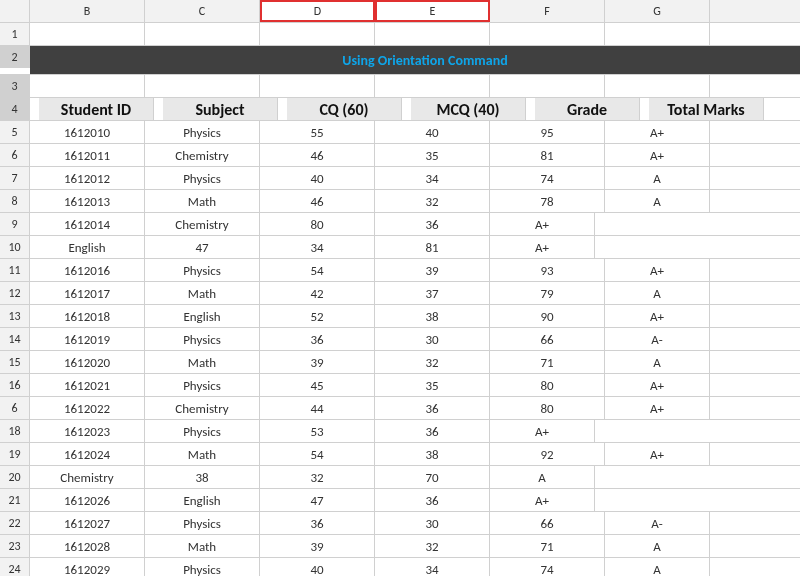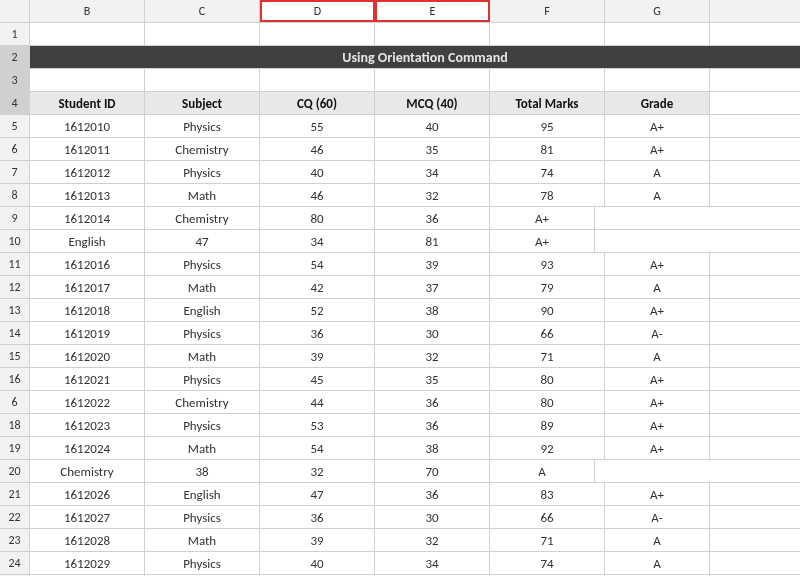--- a/index.html
+++ b/index.html
@@ -94,36 +94,37 @@
       background: #fff;
     }
 
     .cell.empty {
       background: #fff;
     }
 
     
     .title-cell {
       background: #404040;
-      color: #e5e5e5;
+      color: #0ea5e9;
       font-size: 14px;
       font-weight: bold;
       display: flex;
       align-items: center;
       justify-content: center;
-      height: 22px;
+      height: 28px;
       padding-left: 20px;
     }
 
     
     .header-cell {
       background: #e8e8e8;
       font-weight: bold;
-      font-size: 13px;
+      font-size: 16px;
       color: #111;
+      margin-left: 9px;
     }
 
     .col-a { width: 30px; min-width: 30px; }
     .col-b { width: 115px; min-width: 115px; }
     .col-c { width: 115px; min-width: 115px; }
     .col-d { width: 115px; min-width: 115px; }
     .col-e { width: 115px; min-width: 115px; }
     .col-f { width: 115px; min-width: 115px; }
     .col-g { width: 105px; min-width: 105px; }
   </style>
@@ -176,22 +177,22 @@
         <div class="cell col-e empty"></div>
         <div class="cell col-f empty"></div>
         <div class="cell col-g empty"></div>
       </div>
       <div class="grid-row">
         <div class="row-num highlighted">4</div>
         <div class="cell col-b header-cell">Student ID</div>
         <div class="cell col-c header-cell">Subject</div>
         <div class="cell col-d header-cell">CQ (60)</div>
         <div class="cell col-e header-cell">MCQ (40)</div>
+        <div class="cell col-g header-cell">Grade</div>
         <div class="cell col-f header-cell">Total Marks</div>
-        <div class="cell col-g header-cell">Grade</div>
       </div>
       <div class="grid-row">
         <div class="row-num">5</div>
         <div class="cell col-b">1612010</div>
         <div class="cell col-c">Physics</div>
         <div class="cell col-d">55</div>
         <div class="cell col-e">40</div>
         <div class="cell col-f">95</div>
         <div class="cell col-g">A+</div>
       </div>
@@ -300,21 +301,20 @@
         <div class="cell col-e">36</div>
         <div class="cell col-f">80</div>
         <div class="cell col-g">A+</div>
       </div>
       <div class="grid-row">
         <div class="row-num">18</div>
         <div class="cell col-b">1612023</div>
         <div class="cell col-c">Physics</div>
         <div class="cell col-d">53</div>
         <div class="cell col-e">36</div>
-        <div class="cell col-f">89</div>
         <div class="cell col-g">A+</div>
       </div>
       <div class="grid-row">
         <div class="row-num">19</div>
         <div class="cell col-b">1612024</div>
         <div class="cell col-c">Math</div>
         <div class="cell col-d">54</div>
         <div class="cell col-e">38</div>
         <div class="cell col-f">92</div>
         <div class="cell col-g">A+</div>
@@ -326,21 +326,20 @@
         <div class="cell col-e">32</div>
         <div class="cell col-f">70</div>
         <div class="cell col-g">A</div>
       </div>
       <div class="grid-row">
         <div class="row-num">21</div>
         <div class="cell col-b">1612026</div>
         <div class="cell col-c">English</div>
         <div class="cell col-d">47</div>
         <div class="cell col-e">36</div>
-        <div class="cell col-f">83</div>
         <div class="cell col-g">A+</div>
       </div>
       <div class="grid-row">
         <div class="row-num">22</div>
         <div class="cell col-b">1612027</div>
         <div class="cell col-c">Physics</div>
         <div class="cell col-d">36</div>
         <div class="cell col-e">30</div>
         <div class="cell col-f">66</div>
         <div class="cell col-g">A-</div>

